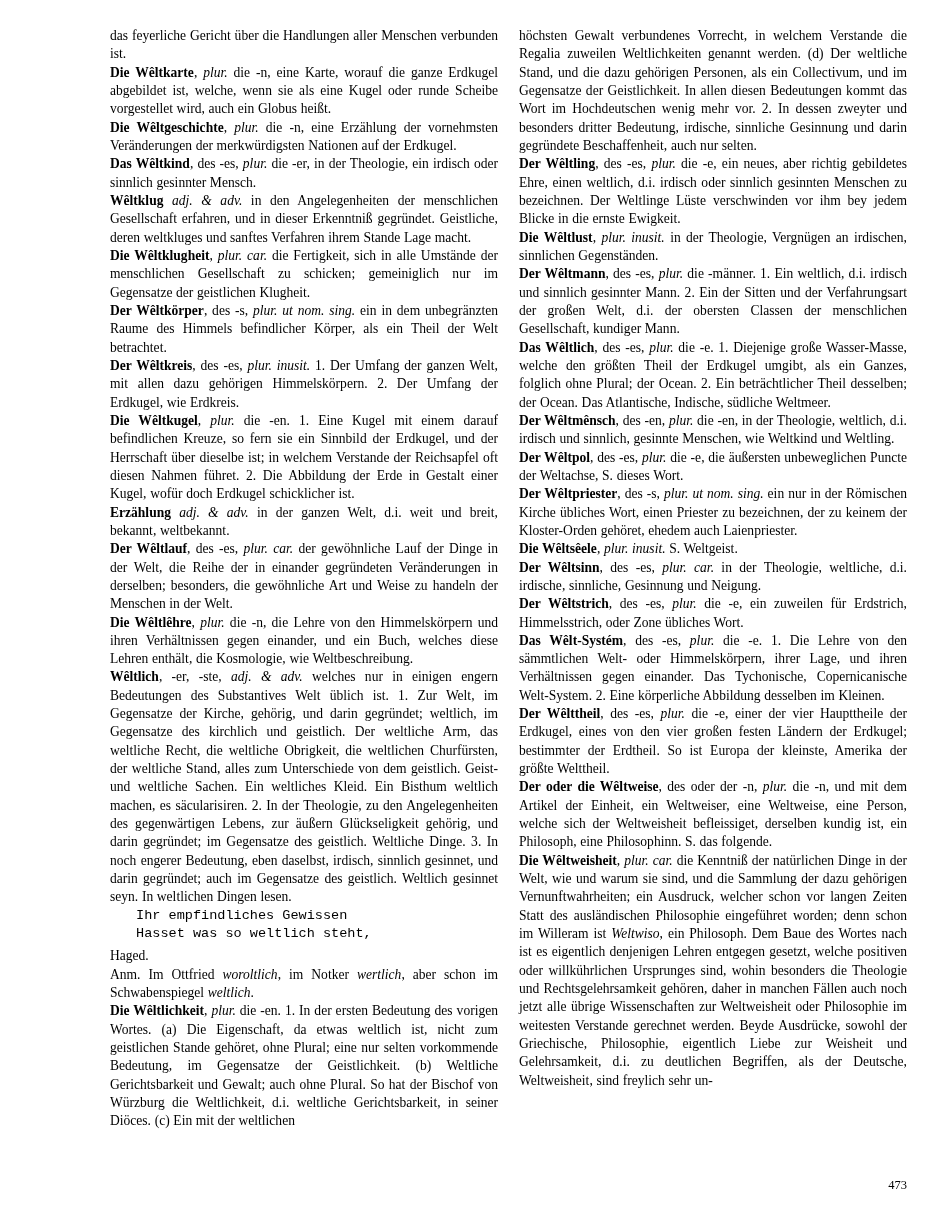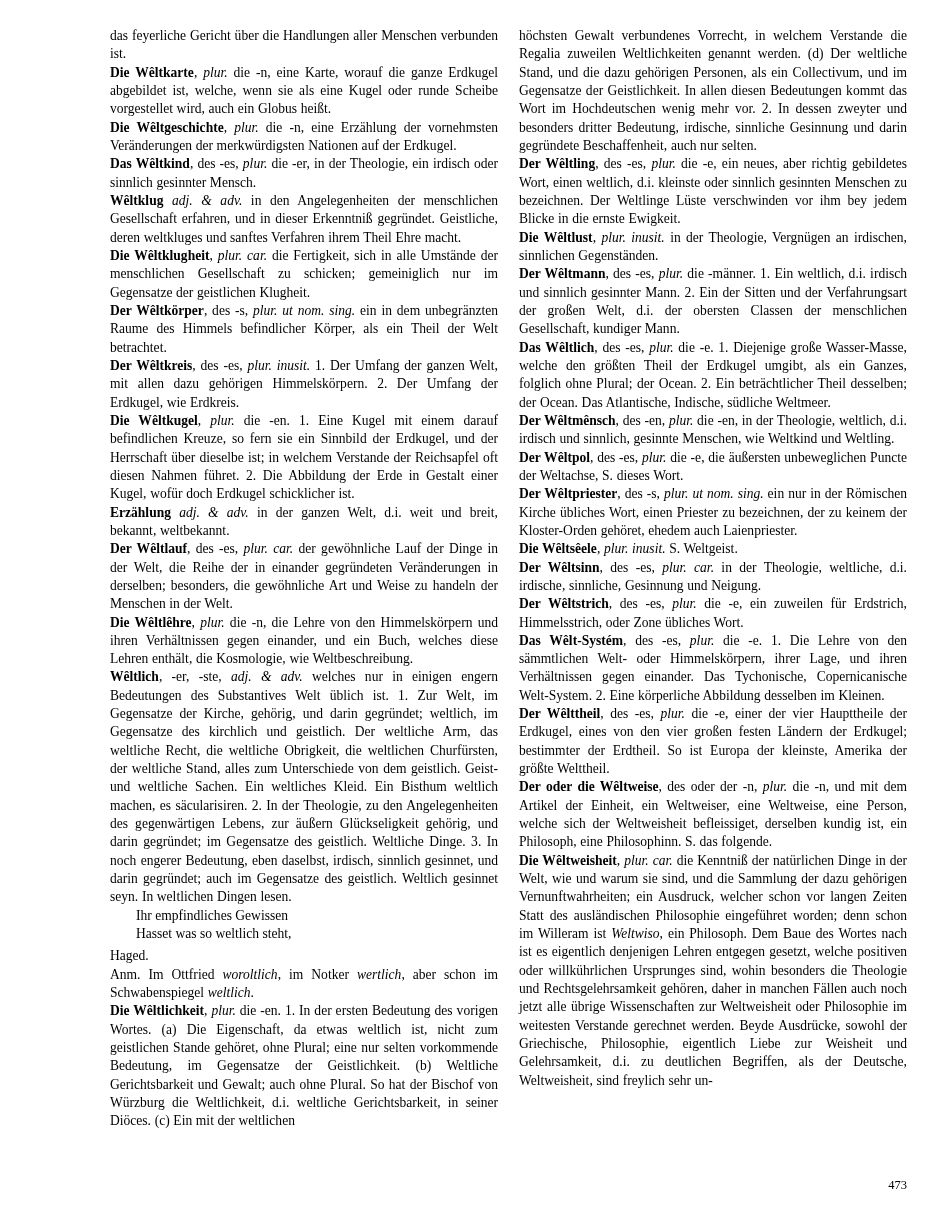--- a/index.html
+++ b/index.html
@@ -56,20 +56,21 @@
   .it {
     font-style: italic;
     font-family: Liberation Serif, serif;
   }
   .verse {
     margin: 0;
     padding: 0 0 0 26px;
     font-size: 13.55px;
     line-height: 18.33px;
     text-align: left;
+    font-family: Liberation Mono, monospace;
   }
   .attrib {
     margin: 0;
     padding: 0;
     font-size: 13.55px;
     line-height: 18.33px;
   }
   .gap {
     height: 4px;
   }
@@ -87,41 +88,41 @@
 
 <div class="page">
 
   <div class="columns">
 
     <div class="col" id="col-left">
         <p class="entry cont">das feyerliche Gericht über die Handlungen aller Menschen verbunden ist.</p>
         <p class="entry"><span class="hw">Die Wêltkarte</span>, <span class="gram">plur.</span><span> die -n, eine Karte, worauf die ganze Erdkugel abgebildet ist, welche, wenn sie als eine Kugel oder runde Scheibe vorgestellet wird, auch ein Globus heißt.</span></p>
         <p class="entry"><span class="hw">Die Wêltgeschichte</span>, <span class="gram">plur.</span><span> die -n, eine Erzählung der vornehmsten Veränderungen der merkwürdigsten Nationen auf der Erdkugel.</span></p>
         <p class="entry"><span class="hw">Das Wêltkind</span>, des -es, <span class="gram">plur.</span><span> die -er, in der Theologie, ein irdisch oder sinnlich gesinnter Mensch.</span></p>
-        <p class="entry"><span class="hw">Wêltklug</span> <span class="gram">adj. &amp; adv.</span><span> in den Angelegenheiten der menschlichen Gesellschaft erfahren, und in dieser Erkenntniß gegründet. Geistliche, deren weltkluges und sanftes Verfahren ihrem Theil Ehre macht.</span></p>
+        <p class="entry"><span class="hw">Wêltklug</span> <span class="gram">adj. &amp; adv.</span><span> in den Angelegenheiten der menschlichen Gesellschaft erfahren, und in dieser Erkenntniß gegründet. Geistliche, deren weltkluges und sanftes Verfahren ihrem Stande Lage macht.</span></p>
         <p class="entry"><span class="hw">Die Wêltklugheit</span>, <span class="gram">plur. car.</span><span> die Fertigkeit, sich in alle Umstände der menschlichen Gesellschaft zu schicken; gemeiniglich nur im Gegensatze der geistlichen Klugheit.</span></p>
         <p class="entry"><span class="hw">Der Wêltkörper</span>, des -s, <span class="gram">plur. ut nom. sing.</span><span> ein in dem unbegränzten Raume des Himmels befindlicher Körper, als ein Theil der Welt betrachtet.</span></p>
         <p class="entry"><span class="hw">Der Wêltkreis</span>, des -es, <span class="gram">plur. inusit.</span><span> 1. Der Umfang der ganzen Welt, mit allen dazu gehörigen Himmelskörpern. 2. Der Umfang der Erdkugel, wie Erdkreis.</span></p>
         <p class="entry"><span class="hw">Die Wêltkugel</span>, <span class="gram">plur.</span><span> die -en. 1. Eine Kugel mit einem darauf befindlichen Kreuze, so fern sie ein Sinnbild der Erdkugel, und der Herrschaft über dieselbe ist; in welchem Verstande der Reichsapfel oft diesen Nahmen führet. 2. Die Abbildung der Erde in Gestalt einer Kugel, wofür doch Erdkugel schicklicher ist.</span></p>
         <p class="entry"><span class="hw">Erzählung</span> <span class="gram">adj. &amp; adv.</span><span> in der ganzen Welt, d.i. weit und breit, bekannt, weltbekannt.</span></p>
         <p class="entry"><span class="hw">Der Wêltlauf</span>, des -es, <span class="gram">plur. car.</span><span> der gewöhnliche Lauf der Dinge in der Welt, die Reihe der in einander gegründeten Veränderungen in derselben; besonders, die gewöhnliche Art und Weise zu handeln der Menschen in der Welt.</span></p>
         <p class="entry"><span class="hw">Die Wêltlêhre</span>, <span class="gram">plur.</span><span> die -n, die Lehre von den Himmelskörpern und ihren Verhältnissen gegen einander, und ein Buch, welches diese Lehren enthält, die Kosmologie, wie Weltbeschreibung.</span></p>
         <p class="entry"><span class="hw">Wêltlich</span>, -er, -ste, <span class="gram">adj. &amp; adv.</span><span> welches nur in einigen engern Bedeutungen des Substantives Welt üblich ist. 1. Zur Welt, im Gegensatze der Kirche, gehörig, und darin gegründet; weltlich, im Gegensatze des kirchlich und geistlich. Der weltliche Arm, das weltliche Recht, die weltliche Obrigkeit, die weltlichen Churfürsten, der weltliche Stand, alles zum Unterschiede von dem geistlich. Geist- und weltliche Sachen. Ein weltliches Kleid. Ein Bisthum weltlich machen, es säcularisiren. 2. In der Theologie, zu den Angelegenheiten des gegenwärtigen Lebens, zur äußern Glückseligkeit gehörig, und darin gegründet; im Gegensatze des geistlich. Weltliche Dinge. 3. In noch engerer Bedeutung, eben daselbst, irdisch, sinnlich gesinnet, und darin gegründet; auch im Gegensatze des geistlich. Weltlich gesinnet seyn. In weltlichen Dingen lesen.</span></p>
         <div>
           <p class="verse">Ihr empfindliches Gewissen</p>
           <p class="verse">Hasset was so weltlich steht,</p>
         </div>
         <div class="gap"></div>
         <p class="attrib">Haged.</p>
         <p class="entry">Anm. Im Ottfried <span class="it">woroltlich</span>, im Notker <span class="it">wertlich</span>, aber schon im Schwabenspiegel <span class="it">weltlich</span>.</p>
         <p class="entry"><span class="hw">Die Wêltlichkeit</span>, <span class="gram">plur.</span><span> die -en. 1. In der ersten Bedeutung des vorigen Wortes. (a) Die Eigenschaft, da etwas weltlich ist, nicht zum geistlichen Stande gehöret, ohne Plural; eine nur selten vorkommende Bedeutung, im Gegensatze der Geistlichkeit. (b) Weltliche Gerichtsbarkeit und Gewalt; auch ohne Plural. So hat der Bischof von Würzburg die Weltlichkeit, d.i. weltliche Gerichtsbarkeit, in seiner Diöces. (c) Ein mit der weltlichen</span></p>
       </div>
     <div class="col" id="col-right">
         <p class="entry cont">höchsten Gewalt verbundenes Vorrecht, in welchem Verstande die Regalia zuweilen Weltlichkeiten genannt werden. (d) Der weltliche Stand, und die dazu gehörigen Personen, als ein Collectivum, und im Gegensatze der Geistlichkeit. In allen diesen Bedeutungen kommt das Wort im Hochdeutschen wenig mehr vor. 2. In dessen zweyter und besonders dritter Bedeutung, irdische, sinnliche Gesinnung und darin gegründete Beschaffenheit, auch nur selten.</p>
-        <p class="entry"><span class="hw">Der Wêltling</span>, des -es, <span class="gram">plur.</span><span> die -e, ein neues, aber richtig gebildetes Wort, einen weltlich, d.i. kleinste oder sinnlich gesinnten Menschen zu bezeichnen. Der Weltlinge Lüste verschwinden vor ihm bey jedem Blicke in die ernste Ewigkeit.</span></p>
+        <p class="entry"><span class="hw">Der Wêltling</span>, des -es, <span class="gram">plur.</span><span> die -e, ein neues, aber richtig gebildetes Ehre, einen weltlich, d.i. irdisch oder sinnlich gesinnten Menschen zu bezeichnen. Der Weltlinge Lüste verschwinden vor ihm bey jedem Blicke in die ernste Ewigkeit.</span></p>
         <p class="entry"><span class="hw">Die Wêltlust</span>, <span class="gram">plur. inusit.</span><span> in der Theologie, Vergnügen an irdischen, sinnlichen Gegenständen.</span></p>
         <p class="entry"><span class="hw">Der Wêltmann</span>, des -es, <span class="gram">plur.</span><span> die -männer. 1. Ein weltlich, d.i. irdisch und sinnlich gesinnter Mann. 2. Ein der Sitten und der Verfahrungsart der großen Welt, d.i. der obersten Classen der menschlichen Gesellschaft, kundiger Mann.</span></p>
         <p class="entry"><span class="hw">Das Wêltlich</span>, des -es, <span class="gram">plur.</span><span> die -e. 1. Diejenige große Wasser-Masse, welche den größten Theil der Erdkugel umgibt, als ein Ganzes, folglich ohne Plural; der Ocean. 2. Ein beträchtlicher Theil desselben; der Ocean. Das Atlantische, Indische, südliche Weltmeer.</span></p>
         <p class="entry"><span class="hw">Der Wêltmênsch</span>, des -en, <span class="gram">plur.</span><span> die -en, in der Theologie, weltlich, d.i. irdisch und sinnlich, gesinnte Menschen, wie Weltkind und Weltling.</span></p>
         <p class="entry"><span class="hw">Der Wêltpol</span>, des -es, <span class="gram">plur.</span><span> die -e, die äußersten unbeweglichen Puncte der Weltachse, S. dieses Wort.</span></p>
         <p class="entry"><span class="hw">Der Wêltpriester</span>, des -s, <span class="gram">plur. ut nom. sing.</span><span> ein nur in der Römischen Kirche übliches Wort, einen Priester zu bezeichnen, der zu keinem der Kloster-Orden gehöret, ehedem auch Laienpriester.</span></p>
         <p class="entry"><span class="hw">Die Wêltsêele</span>, <span class="gram">plur. inusit.</span><span> S. Weltgeist.</span></p>
         <p class="entry"><span class="hw">Der Wêltsinn</span>, des -es, <span class="gram">plur. car.</span><span> in der Theologie, weltliche, d.i. irdische, sinnliche, Gesinnung und Neigung.</span></p>
         <p class="entry"><span class="hw">Der Wêltstrich</span>, des -es, <span class="gram">plur.</span><span> die -e, ein zuweilen für Erdstrich, Himmelsstrich, oder Zone übliches Wort.</span></p>
         <p class="entry"><span class="hw">Das Wêlt-Systém</span>, des -es, <span class="gram">plur.</span><span> die -e. 1. Die Lehre von den sämmtlichen Welt- oder Himmelskörpern, ihrer Lage, und ihren Verhältnissen gegen einander. Das Tychonische, Copernicanische Welt-System. 2. Eine körperliche Abbildung desselben im Kleinen.</span></p>

